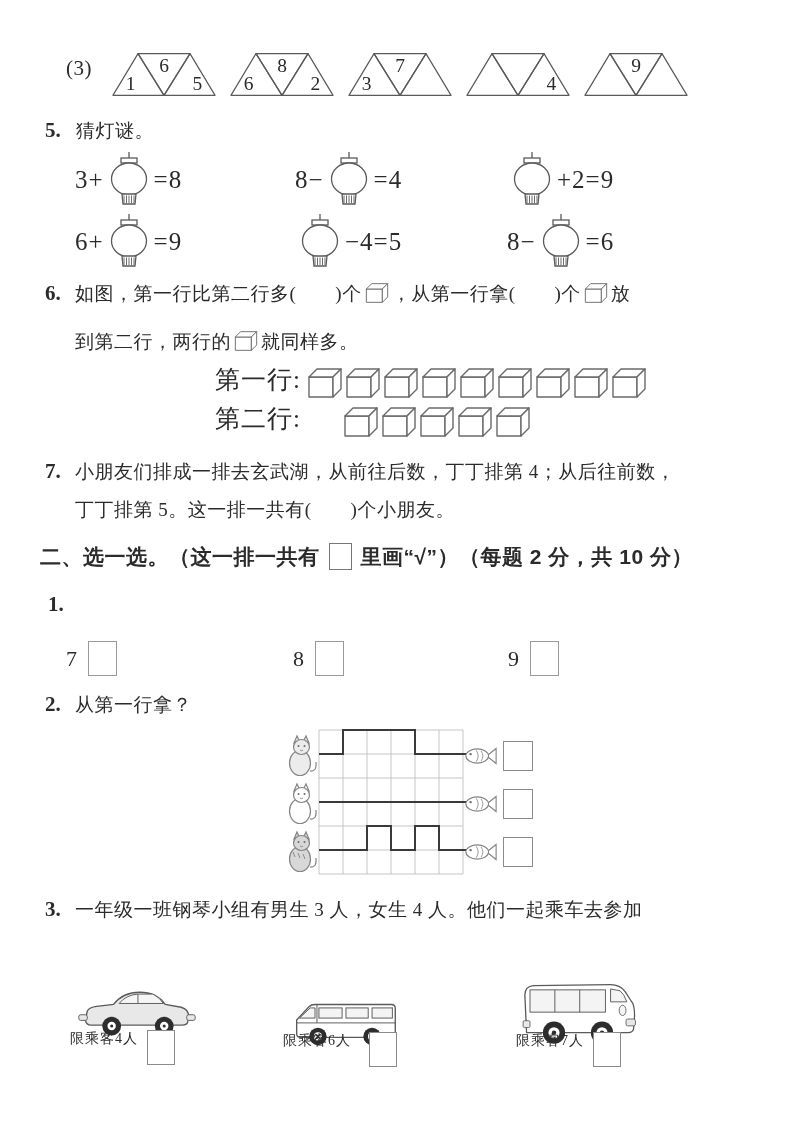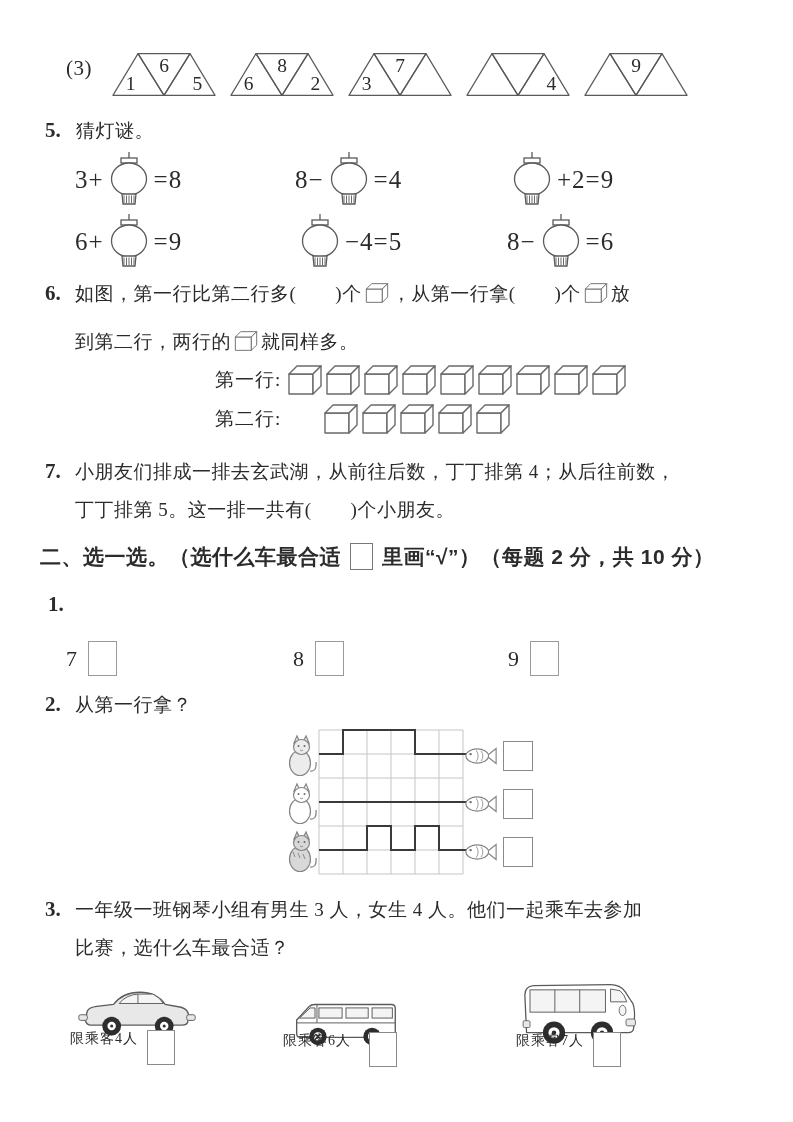--- a/index.html
+++ b/index.html
@@ -11,21 +11,21 @@
   .sec-header{font-family:"Liberation Sans","DejaVu Sans",sans-serif;font-weight:bold;
               font-size:21px;letter-spacing:0.5px;white-space:nowrap;}
   .inline-box{display:inline-block;width:25px;height:28px;border:1.4px solid #9a9a9a;
               vertical-align:-7px;margin:0 8px;background:#fff;}
   .hdr-box{display:inline-block;width:21px;height:25px;border:1.4px solid #777;
            vertical-align:-6px;margin:0 9px;background:#fff;}
   .eq{display:flex;align-items:center;height:62px;font-size:25px;letter-spacing:1px;}
   .eq .t{line-height:1;}
   .shape-row{display:flex;gap:14px;}
   .cube-row{display:flex;align-items:flex-end;}
-  .cube-row .row-label{font-size:19px;letter-spacing:1px;margin-right:6px;padding-bottom:4px;}
+  .cube-row .row-label{font-size:25px;letter-spacing:1px;margin-right:6px;padding-bottom:4px;}
   .opt{display:inline-flex;align-items:center;font-size:22px;}
   .opt .optbox{width:27px;height:33px;border:1.3px solid #9a9a9a;margin-left:11px;background:#fff;}
   .ansbox{width:28px;height:28px;border:1.3px solid #8a8a8a;background:#fff;}
   .veh-label{display:flex;font-size:14px;letter-spacing:1px;}
   .veh-label .vbox{width:26px;height:33px;border:1.3px solid #8a8a8a;margin-left:9px;background:#fff;}
   #footer{left:0;right:0;top:1070px;text-align:center;
           font-family:"Liberation Sans","DejaVu Sans",sans-serif;
           font-size:19px;color:#9a9a9a;letter-spacing:0.5px;}
   svg{display:block;}
 </style>
@@ -292,33 +292,32 @@
           </svg>
         </div>
       </div>
   </div>
 
   <span class="abs qnum" style="left:45px;top:459px;">7.</span>
   <div class="abs body-text" style="left:75px;top:459px;">小朋友们排成一排去玄武湖，从前往后数，丁丁排第 4；从后往前数，</div>
   <div class="abs body-text" style="left:75px;top:497px;">丁丁排第 5。这一排一共有(　　)个小朋友。</div>
 
   <div class="abs sec-header" style="left:40px;top:543px;">
-    <span>二、选一选。（选什么车最合适</span><span class="hdr-box"></span><span>里画“√”）（每题 2 分，共 10 分）</span>
+    <span>二、选一选。（这一排一共有</span><span class="hdr-box"></span><span>里画“√”）（每题 2 分，共 10 分）</span>
   </div>
 
   <span class="abs qnum" style="left:48px;top:592px;">1.</span>
   <div id="s2q1-options"></div>
 
   <span class="abs qnum" style="left:45px;top:692px;">2.</span>
   <div class="abs body-text" style="left:75px;top:692px;">从第一行拿？</div>
   <div id="s2q2-figure"></div>
 
   <span class="abs qnum" style="left:45px;top:897px;">3.</span>
   <div class="abs body-text" style="left:75px;top:897px;">一年级一班钢琴小组有男生 3 人，女生 4 人。他们一起乘车去参加</div>
-  <div class="abs body-text" style="left:75px;top:935px;">比赛，选什么车最合适？</div>
   <div id="vehicles"></div>
 
 <div class="abs opt" style="left: 66px; top: 641px;">
       <span>7</span>
       <span class="optbox"></span>
     </div>
     <div class="abs opt" style="left: 293px; top: 641px;">
       <span>8</span>
       <span class="optbox"></span>
     </div>

